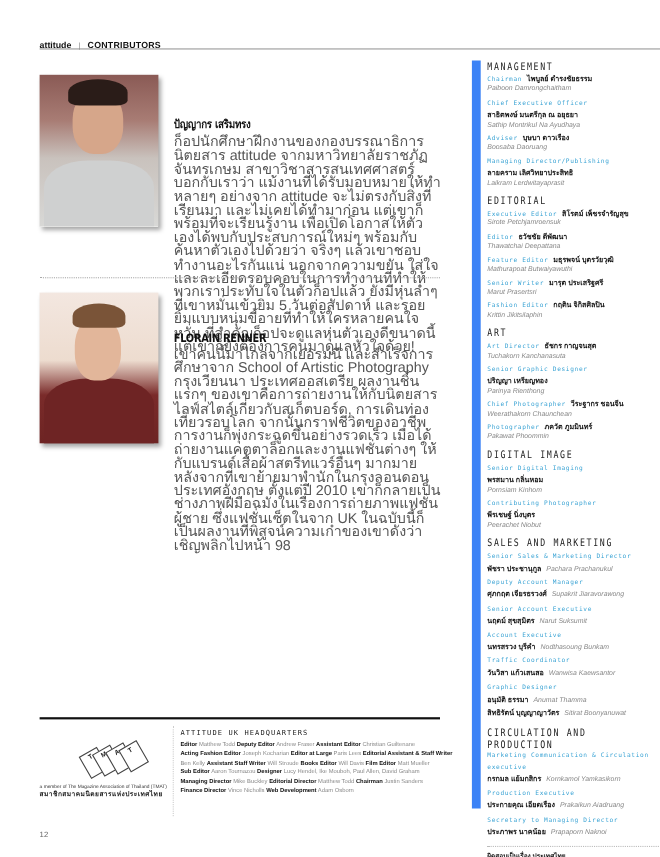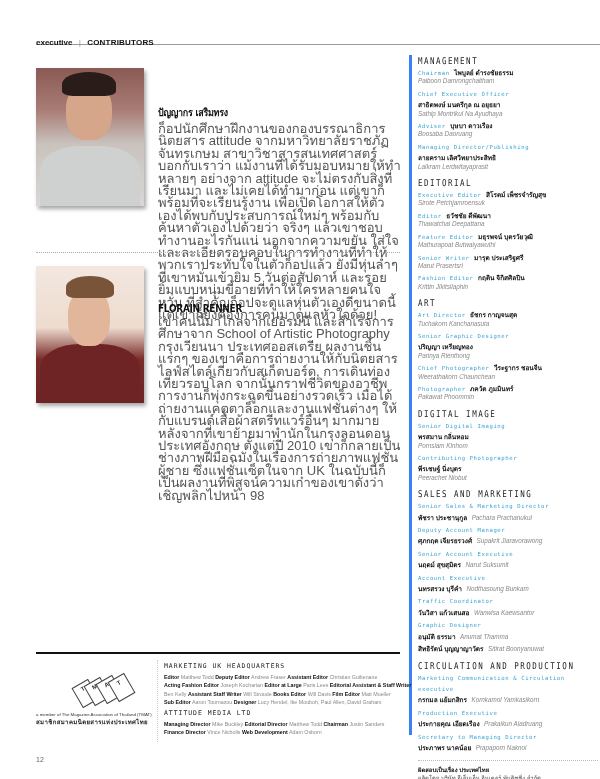--- a/index.html
+++ b/index.html
@@ -22,21 +22,21 @@
   .photo2 .face { left: 32px; top: 22px; width: 42px; height: 58px; background: #e2b69a; }
   .photo2 .hair { position: absolute; left: 30px; top: 10px; width: 48px; height: 22px; border-radius: 50% 50% 20% 20%; background: #7a5438; }
   .photo2 .body { position: absolute; left: 4px; top: 78px; width: 100px; height: 60px; border-radius: 40% 40% 0 0; background: #6e2424; }
 
   .bio { position: absolute; left: 122px; top: 0; width: 244px; margin-top: 36px; }
   .bio .name { font-family: "DejaVu Sans", sans-serif; font-size: 10.5px; font-weight: bold; color: #111; letter-spacing: -0.3px; transform: scaleX(0.85); transform-origin: left; margin-bottom: 2px; }
   .bio .text { font-size: 13px; line-height: 12.4px; color: #555; }
 
   .divider-dotted { position: absolute; left: 36px; width: 364px; border-top: 1px dotted #aaa; }
 
-  .masthead { position: absolute; left: 409px; top: 55px; width: 169px; border-left: 3px solid #3b82f6; padding-left: 6px; height: 680px; }
+  .masthead { position: absolute; left: 429px; top: 55px; width: 169px; border-left: 8px solid #3b82f6; padding-left: 6px; height: 680px; }
   .sec-title { font-family: "DejaVu Sans Mono", monospace; font-size: 7.5px; letter-spacing: 1.5px; color: #222; transform: scaleY(1.25); transform-origin: left top; margin-top: 6px; margin-bottom: 2px; }
   .sec-title.first { margin-top: 0; }
   .entry { margin-bottom: 1px; line-height: 8.4px; }
   .role { font-family: "DejaVu Sans Mono", monospace; font-size: 5.6px; color: #3aa3d4; letter-spacing: 0.6px; }
   .thai { font-size: 6.5px; color: #111; font-weight: bold; }
   .eng { font-size: 6.3px; color: #888; font-style: italic; display: block; }
   .eng-inline { font-size: 6.3px; color: #888; font-style: italic; }
   .mh-dots { border-top: 1px dotted #bbb; margin: 8px 0 6px 0; width: 180px; }
   .pub { font-size: 5.9px; line-height: 7.9px; color: #444; }
   .pub b { color: #111; }
@@ -54,21 +54,21 @@
   .tmat-th { font-size: 6px; color: #222; letter-spacing: 0.4px; white-space: nowrap; font-weight: bold; }
 
   .page-num { position: absolute; left: 36px; top: 756px; font-size: 7px; color: #666; }
 </style>
 </head>
 <body>
 
 <div class="page">
 
   <div class="header">
-    <span class="brand">executive</span>
+    <span class="brand">attitude</span>
     <span class="sep">|</span>
     <span class="section">CONTRIBUTORS</span>
   </div>
 
   <div class="profile" style="top:68px;height:180px;">
     <div class="photo photo1">
       <div class="body"></div>
         <div class="face"></div>
         <div class="hair"></div>
     </div>
@@ -138,28 +138,27 @@
     <div class="card" style="left:52px;top:8px;">M</div>
     <div class="card" style="left:64px;top:6px;">A</div>
     <div class="card" style="left:76px;top:4px;">T</div>
   </div>
   <div class="tmat-caption">
     <div class="tmat-en">a member of The Magazine Association of Thailand (TMAT)</div>
     <div class="tmat-th">สมาชิกสมาคมนิตยสารแห่งประเทศไทย</div>
   </div>
 
   <div class="hq" id="hq">
-    <div class="hq-title">MARKETING UK HEADQUARTERS</div>
+    <div class="hq-title">ATTITUDE UK HEADQUARTERS</div>
     <div id="hq-lines1">
         <div class="hq-line"><b>Editor</b> <span>Matthew Todd</span> <b>Deputy Editor</b> <span>Andrew Fraser</span> <b>Assistant Editor</b> <span>Christian Guiltenane</span> </div>
         <div class="hq-line"><b>Acting Fashion Editor</b> <span>Joseph Kocharian</span> <b>Editor at Large</b> <span>Paris Lees</span> <b>Editorial Assistant &amp; Staff Writer</b> <span></span> </div>
         <div class="hq-line"><span>Ben Kelly</span> <b>Assistant Staff Writer</b> <span>Will Stroude</span> <b>Books Editor</b> <span>Will Davis</span> <b>Film Editor</b> <span>Matt Mueller</span> </div>
         <div class="hq-line"><b>Sub Editor</b> <span>Aaron Tournazou</span> <b>Designer</b> <span>Lucy Hendel, Ike Mouboh, Paul Allen, David Graham</span> </div>
       </div>
-    <div class="hq-title">ATTITUDE MEDIA LTD</div>
     <div id="hq-lines2">
         <div class="hq-line"><b>Managing Director</b> <span>Mike Buckley</span> <b>Editorial Director</b> <span>Matthew Todd</span> <b>Chairman</b> <span>Justin Sanders</span> </div>
         <div class="hq-line"><b>Finance Director</b> <span>Vince Nicholls</span> <b>Web Development</b> <span>Adam Osborn</span> </div>
       </div>
   </div>
 
   <div class="page-num">12</div>
 </div>
 
 </body></html>

